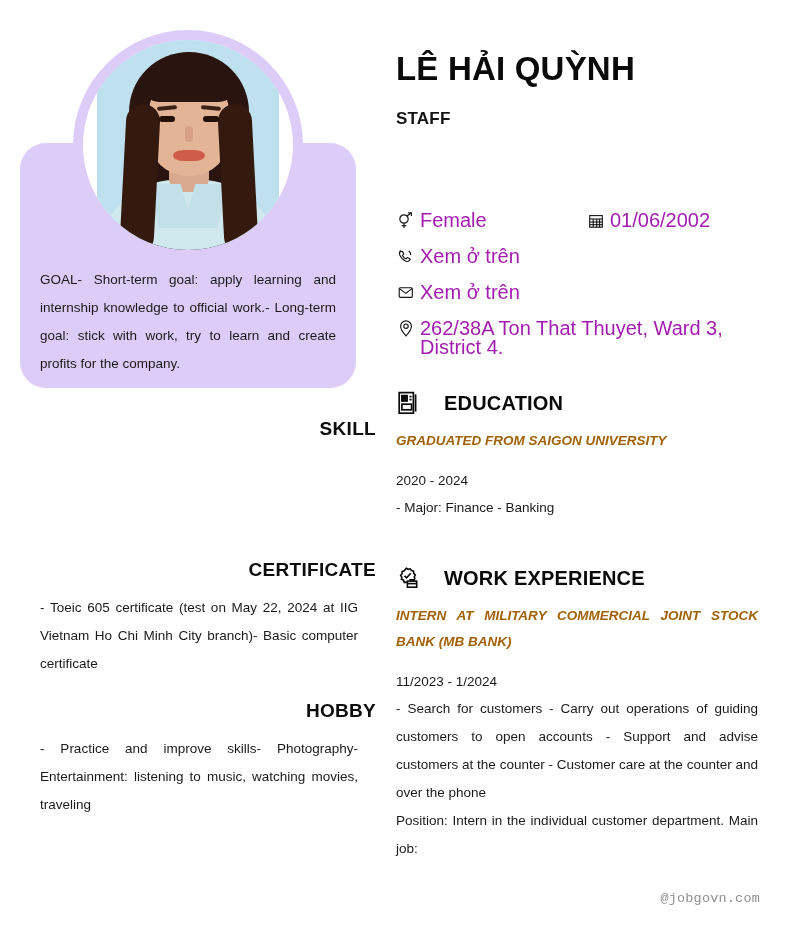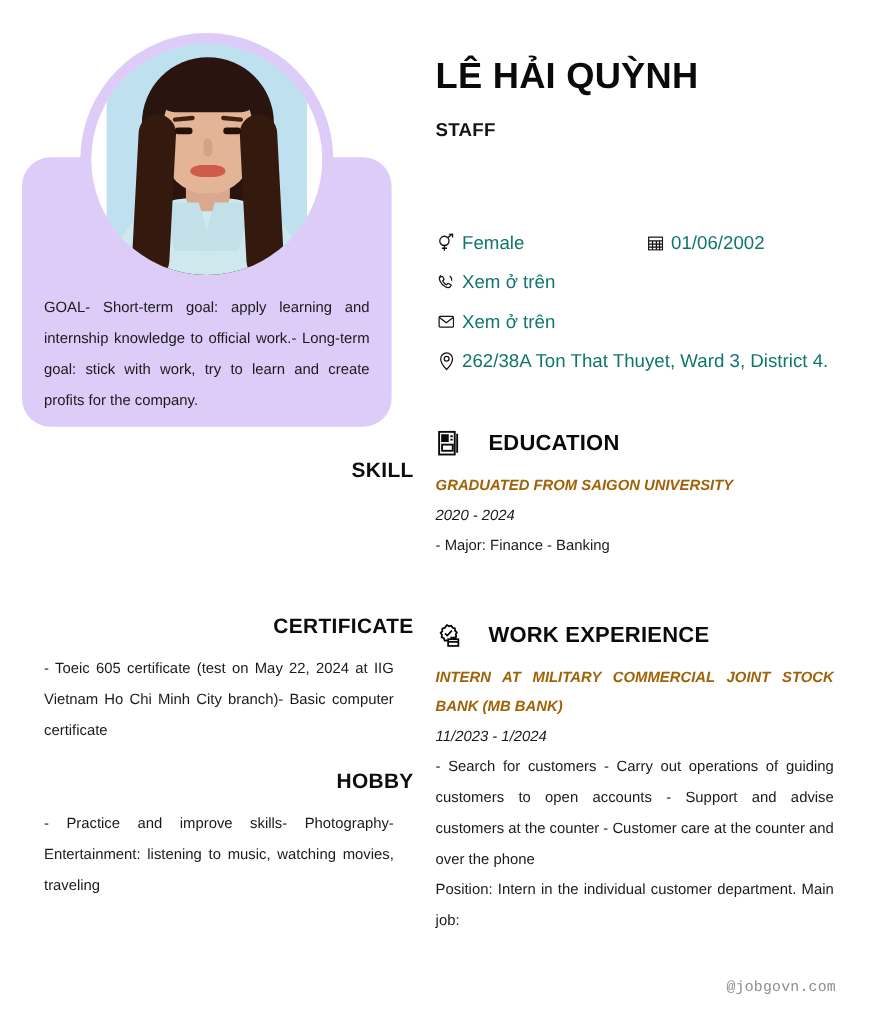--- a/index.html
+++ b/index.html
@@ -141,23 +141,23 @@
     letter-spacing: 0.2px;
     color: #141414;
   }
 
   .contact-block { position: absolute; left: 0; top: 211px; width: 362px; }
 
   .contact-row {
     display: flex;
     align-items: flex-start;
     margin-bottom: 17px;
-    font-size: 17px;
+    font-size: 20px;
     line-height: 19px;
-    color: #0f766e;
+    color: #a21caf;
   }
 
   .contact-row .ic {
     width: 19px;
     min-width: 19px;
     height: 19px;
     margin-right: 5px;
     display: inline-flex;
     align-items: center;
     justify-content: center;
@@ -191,24 +191,23 @@
     line-height: 26px;
     color: #a16207;
     text-align: justify;
     text-justify: inter-word;
     font-style: italic;
   }
   .entry-title.multi { text-align: justify; }
 
   .entry-date {
     font-size: 13.5px;
-    font-style: italic;
     line-height: 26px;
     color: #1a1a1a;
-    margin-top: 2px;
+    margin-top: 14px;
   }
 
   .entry-body {
     font-size: 13.5px;
     line-height: 28px;
     color: #1a1a1a;
     text-align: justify;
     text-justify: inter-word;
   }
   .entry-body p { margin: 0; }

